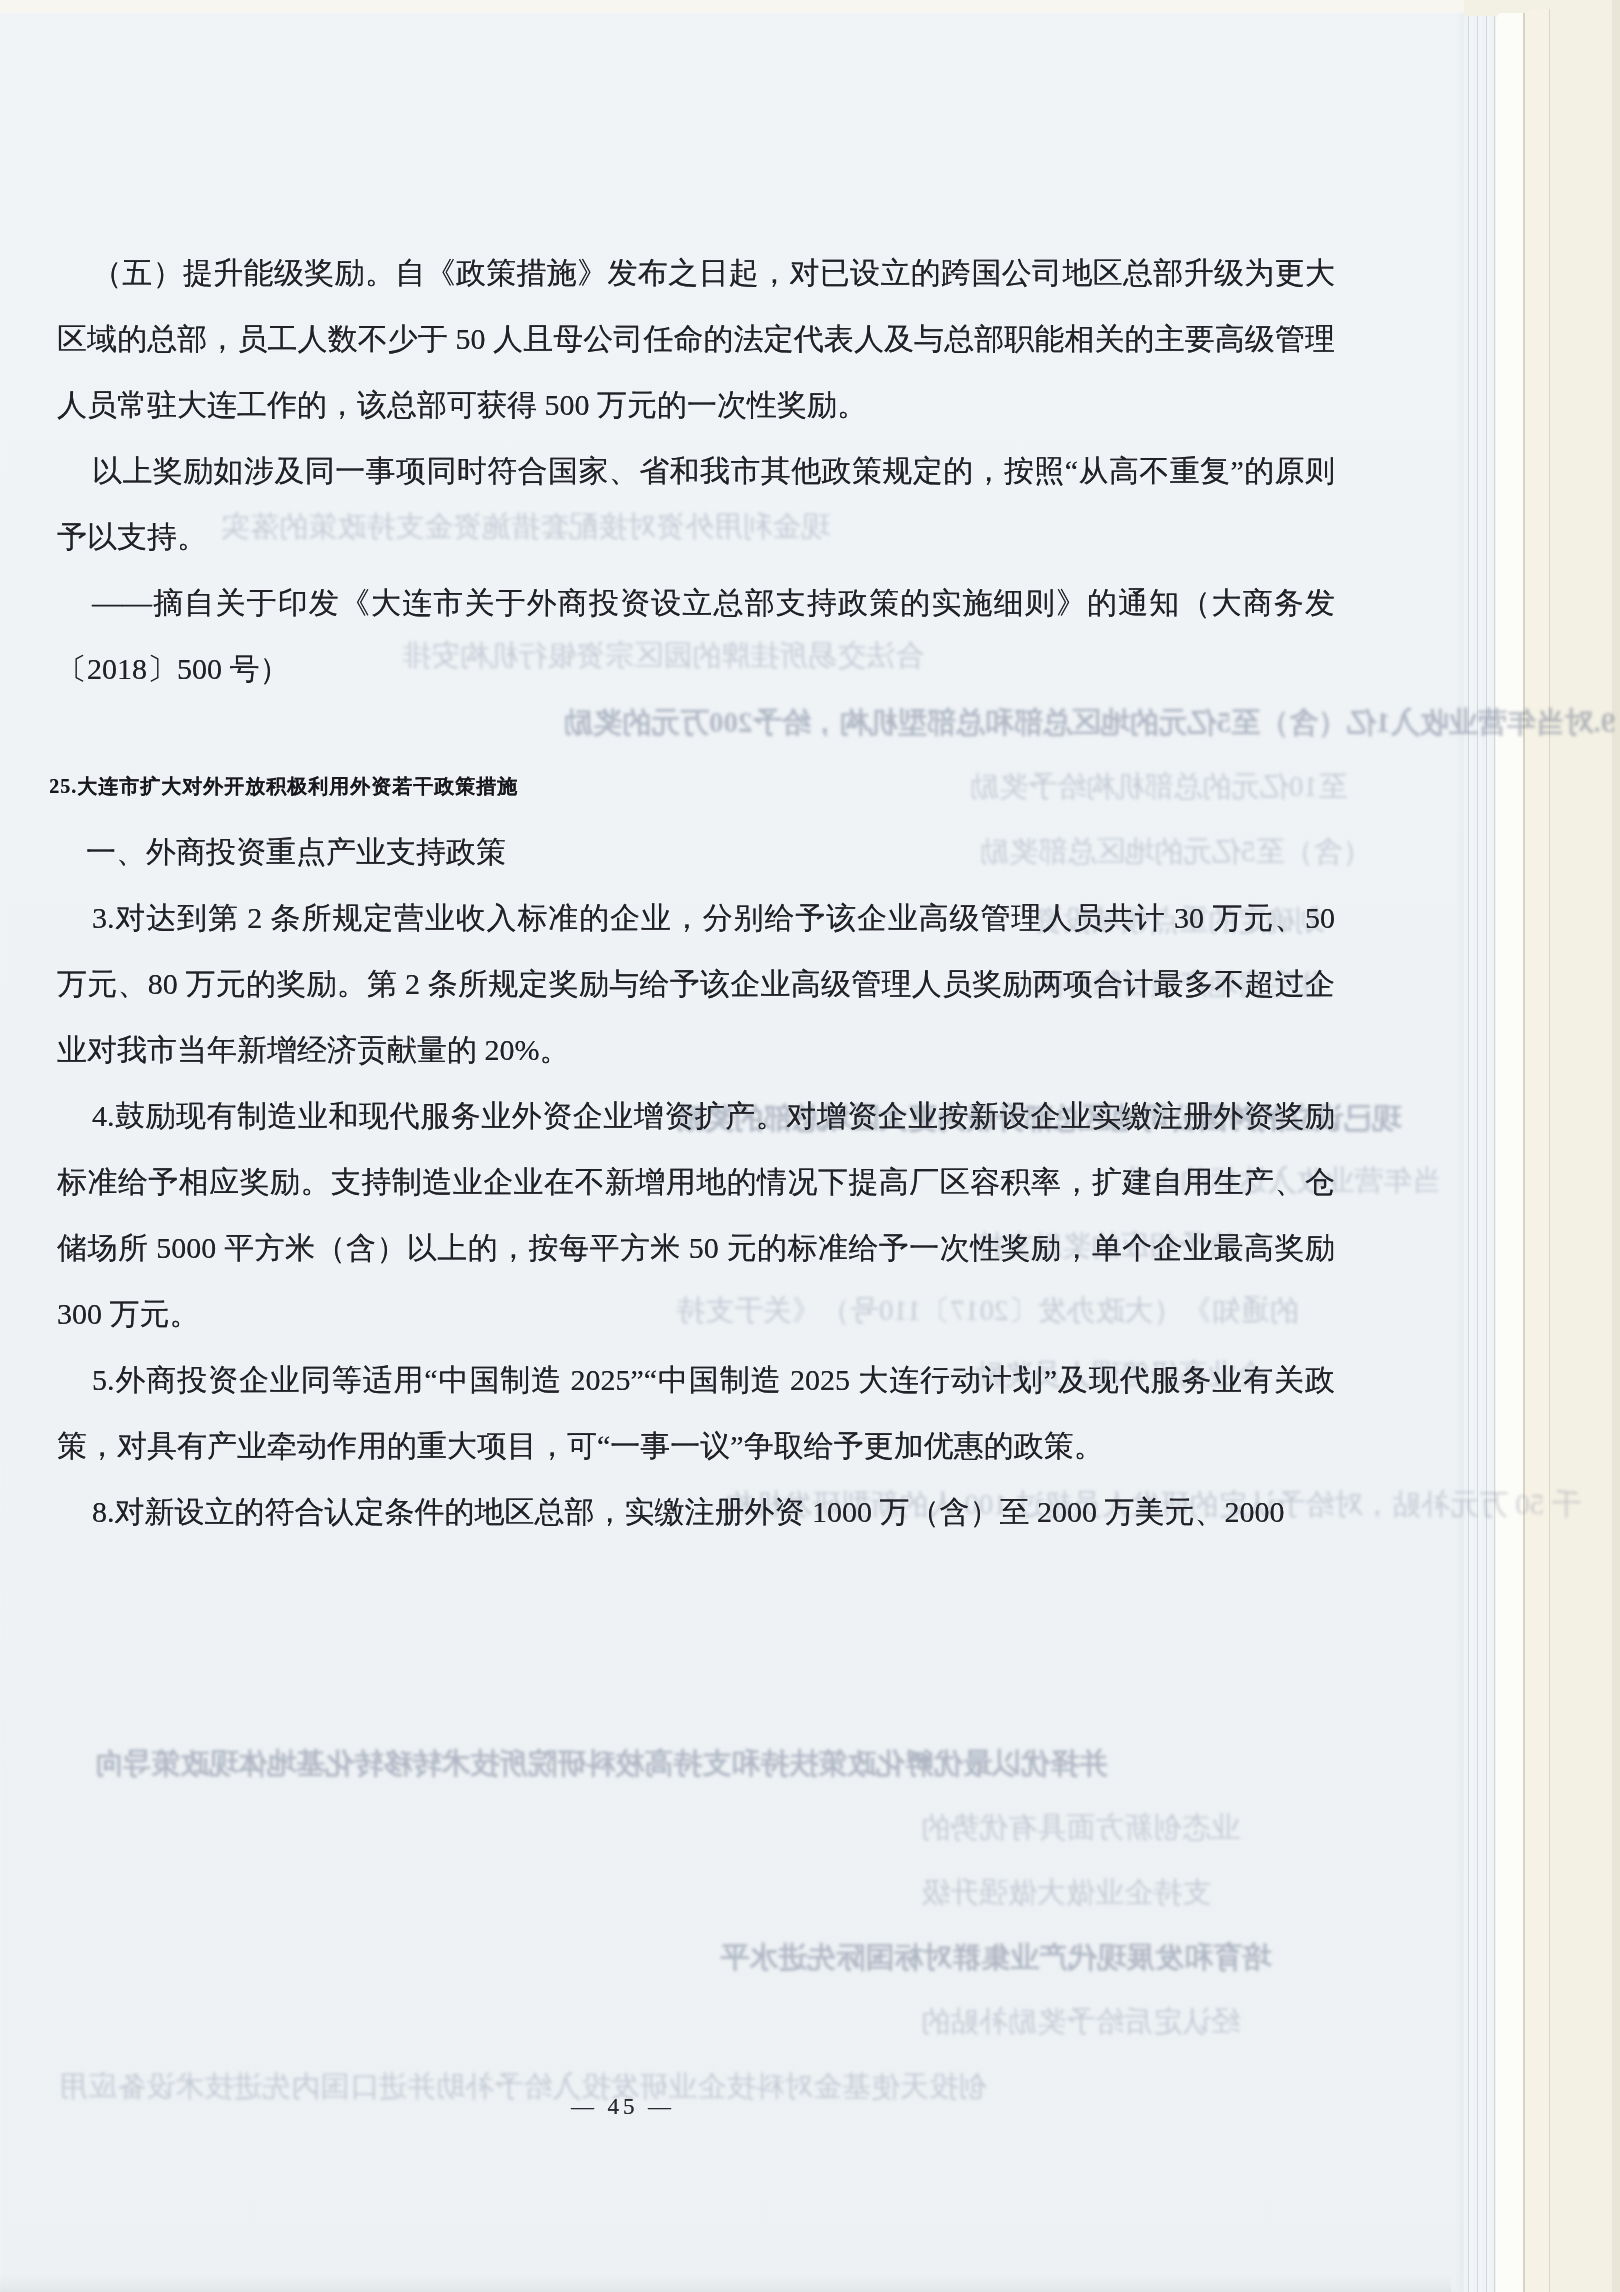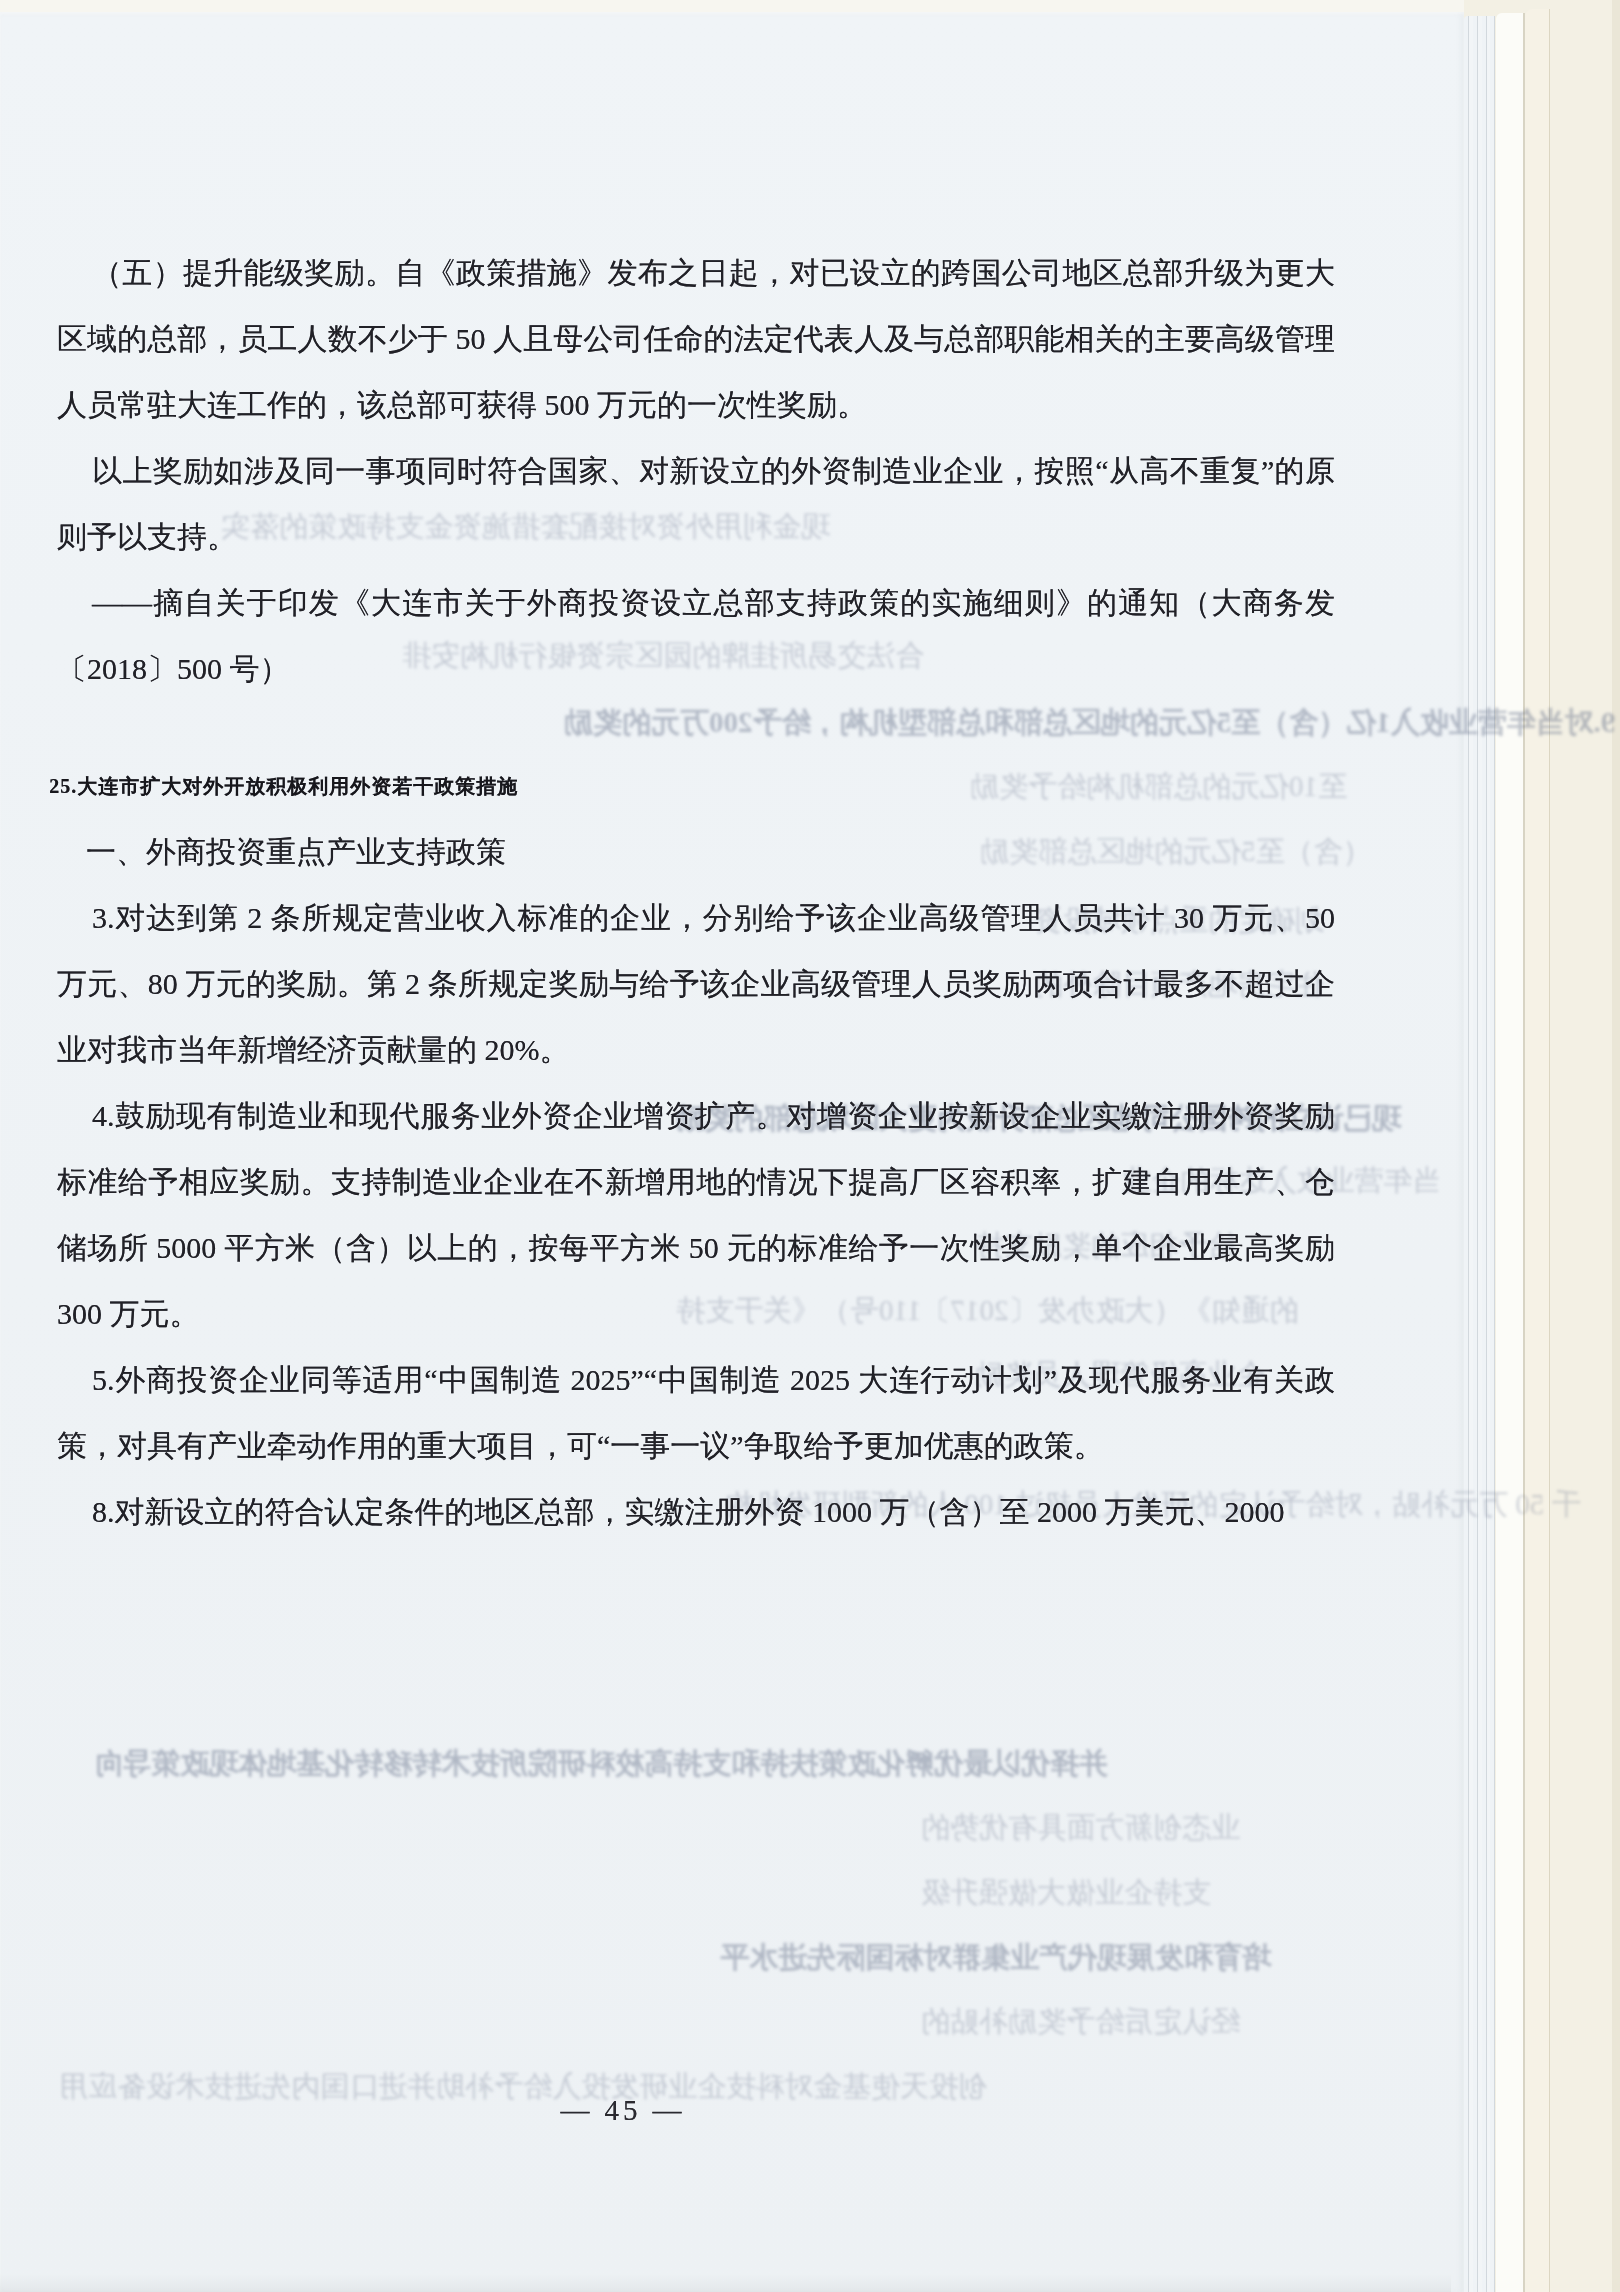--- a/index.html
+++ b/index.html
@@ -61,21 +61,21 @@
     font-size:29px;line-height:33px;
     transform:scaleX(-1);transform-origin:center;
     color:rgba(103,114,139,0.30);
     filter:blur(1.5px);
     pointer-events:none;
   }
   .bleed.strong{color:rgba(92,104,132,0.42);font-weight:bold;}
 
   .page-number{
     position:absolute;left:476px;top:2094px;width:294px;z-index:3;
-    text-align:center;font-size:29px;color:#2a2a30;
+    text-align:center;font-size:23px;color:#2a2a30;
     letter-spacing:3.9px;
     text-shadow:0 0 0.5px rgba(25,25,35,0.7);
   }
 </style>
 </head>
 <body>
 
 <div class="scan">
 
   <div class="top-strip"></div>
@@ -104,21 +104,21 @@
       <div class="bleed strong" style="left: 93px; top: 1747px;">并择优以最优孵化政策扶持和支持高校科研院所技术转移转化基地体现政策导向</div>
       <div class="bleed" style="left: 921px; top: 1811px;">业态创新方面具有优势的</div>
       <div class="bleed" style="left: 921px; top: 1876px;">支持企业做大做强升级</div>
       <div class="bleed strong" style="left: 720px; top: 1941px;">培育和发展现代产业集群对标国际先进水平</div>
       <div class="bleed" style="left: 921px; top: 2005px;">经认定后给予奖励补贴的</div>
       <div class="bleed" style="left: 59px; top: 2070px;">创投天使基金对科技企业研发投入给予补助并进口国内先进技术设备应用</div>
     </div>
 
   <div class="flow" id="text-flow">
       <p class="body">（五）提升能级奖励。自《政策措施》发布之日起，对已设立的跨国公司地区总部升级为更大区域的总部，员工人数不少于 50 人且母公司任命的法定代表人及与总部职能相关的主要高级管理人员常驻大连工作的，该总部可获得 500 万元的一次性奖励。</p>
-      <p class="body">以上奖励如涉及同一事项同时符合国家、对新设立的外资制造业企业，按照“从高不重复”的原则予以支持。</p>
+      <p class="body">以上奖励如涉及同一事项同时符合国家、省和我市其他政策规定的，按照“从高不重复”的原则予以支持。</p>
       <p class="body">——摘自关于印发《大连市关于外商投资设立总部支持政策的实施细则》的通知（大商务发〔2018〕500 号）</p>
       <p class="heading">25.大连市扩大对外开放积极利用外资若干政策措施</p>
       <p class="subheading">一、外商投资重点产业支持政策</p>
       <p class="body">3.对达到第 2 条所规定营业收入标准的企业，分别给予该企业高级管理人员共计 30 万元、50 万元、80 万元的奖励。第 2 条所规定奖励与给予该企业高级管理人员奖励两项合计最多不超过企业对我市当年新增经济贡献量的 20%。</p>
       <p class="body">4.鼓励现有制造业和现代服务业外资企业增资扩产。对增资企业按新设企业实缴注册外资奖励标准给予相应奖励。支持制造业企业在不新增用地的情况下提高厂区容积率，扩建自用生产、仓储场所 5000 平方米（含）以上的，按每平方米 50 元的标准给予一次性奖励，单个企业最高奖励 300 万元。</p>
       <p class="body">5.外商投资企业同等适用“中国制造 2025”“中国制造 2025 大连行动计划”及现代服务业有关政策，对具有产业牵动作用的重大项目，可“一事一议”争取给予更加优惠的政策。</p>
       <p class="body">8.对新设立的符合认定条件的地区总部，实缴注册外资 1000 万（含）至 2000 万美元、2000</p>
     </div>
 
   <div class="page-number">— 45 —</div>

